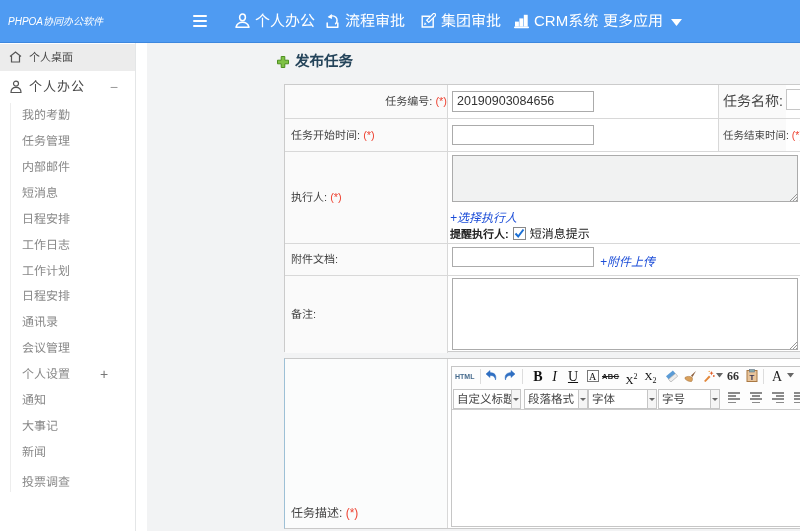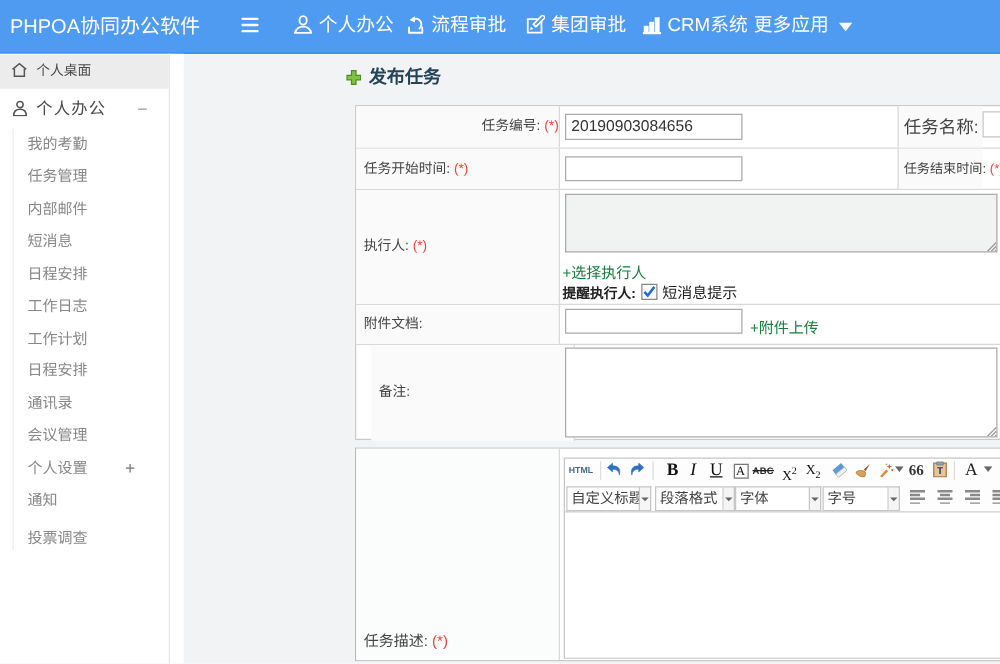--- a/index.html
+++ b/index.html
@@ -5,21 +5,21 @@
 <style>
   * { margin:0; padding:0; box-sizing:border-box; }
   html,body { width:800px; height:531px; overflow:hidden; }
   body { font-family:"Liberation Sans", sans-serif; font-size:12px; color:#333;
          background:#f2f3f4; position:relative; }
 
   
   #topbar { position:absolute; left:0; top:0; width:800px; height:43px;
             background:#4f9bf2; border-bottom:1px solid #3d87de; }
   #logo { position:absolute; left:8px; top:0; height:43px; line-height:43px;
-          color:#fff; font-size:16px; letter-spacing:0; }
+          color:#fff; font-size:10px; letter-spacing:0;font-style:italic; }
   .nav-it { position:absolute; top:0; height:43px; line-height:42px; color:#fff;
             font-size:15px; white-space:nowrap; }
   .nav-it svg { vertical-align:middle; margin-right:5px; position:relative; top:-1px; }
 
   
   #aside { position:absolute; left:0; top:43px; width:147px; bottom:0;
            background:#fff; }
   #aside .inner { position:absolute; left:0; top:0; bottom:0; width:136px;
                   border-right:1px solid #e4e6e7; }
   #deskrow { position:absolute; left:0; top:1px; width:135px; height:27px;
@@ -38,21 +38,21 @@
   #ptitle svg { vertical-align:-2px; margin-right:6px; }
 
   
   #t1 { position:absolute; left:284px; top:84px; width:816px; height:268px;
         background:#fff; border:1px solid #cbcbcb; }
   .lbl { position:absolute; background:#fafafa; border-right:1px solid #d8d8d8;
          font-size:11px; color:#444; }
   .lbl span.star, .star { color:#e43; }
   .rowline { position:absolute; left:0; right:0; height:0; border-top:1px solid #d8d8d8; }
   .ipt { position:absolute; background:#fff; border:1px solid #ababab; }
-  .link { color:#15803d; font-size:12px; position:absolute; }
+  .link { color:#1d4ed8; font-size:12px; position:absolute;font-style:italic; }
 
   
   #t2 { position:absolute; left:284px; top:358px; width:816px; height:171px;
         background:#fff; border:1px solid #c9c9c9; border-left:1px solid #9dc0d6; }
   #t2 .lblcell { position:absolute; left:0; top:0; bottom:0; width:163px;
                  background:#fbfcfc; border-right:1px solid #d8d8d8; }
   #t2 .lbltxt { position:absolute; left:6px; bottom:8px; font-size:12px; color:#444; }
 
   
   #ed { position:absolute; left:166px; top:7px; width:645px; height:161px;
@@ -157,20 +157,22 @@
     <div>内部邮件</div>
     <div>短消息</div>
     <div>日程安排</div>
     <div>工作日志</div>
     <div>工作计划</div>
     <div>日程安排</div>
     <div>通讯录</div>
     <div>会议管理</div>
     <div>个人设置<span class="plus">+</span></div>
     <div>通知</div>
+    <div>大事记</div>
+    <div>新闻</div>
     <div style="padding-top:4px;">投票调查</div>
   </div>
 </div>
 
 <div id="ptitle">
   <svg width="12" height="12" viewBox="0 0 12 12">
       <path d="M4.2 0.5 H7.8 V4.2 H11.5 V7.8 H7.8 V11.5 H4.2 V7.8 H0.5 V4.2 H4.2 Z" fill="#7fc244" stroke="#4d8f1f" stroke-width="1"></path>
     </svg>发布任务
 </div>
 
@@ -178,21 +180,21 @@
 
   <div class="rowline" style="top:33px;"></div>
   <div class="rowline" style="top:66px;"></div>
   <div class="rowline" style="top:158px;"></div>
   <div class="rowline" style="top:190px;"></div>
 
   <div class="lbl" style="left:0;top:0;width:163px;height:33px;line-height:33px;padding-left:6px;text-align:right;">任务编号: <span class="star">(*)</span></div>
   <div class="lbl" style="left:0;top:34px;width:163px;height:32px;line-height:32px;padding-left:6px;">任务开始时间: <span class="star">(*)</span></div>
   <div class="lbl" style="left:0;top:67px;width:163px;height:91px;line-height:91px;padding-left:6px;">执行人: <span class="star">(*)</span></div>
   <div class="lbl" style="left:0;top:159px;width:163px;height:31px;line-height:31px;padding-left:6px;">附件文档:</div>
-  <div class="lbl" style="left:12px;top:191px;width:163px;height:77px;line-height:77px;padding-left:6px;">备注:</div>
+  <div class="lbl" style="left:0;top:191px;width:163px;height:77px;line-height:77px;padding-left:6px;">备注:</div>
 
   <div class="lbl" style="left:433px;top:0;width:68px;height:33px;line-height:33px;padding-left:4px;border-left:1px solid #d8d8d8;background:#fafafa;white-space:nowrap;overflow:visible;border-right:none;font-size:14px;">任务名称: <span class="star">(*)</span></div>
   <div class="lbl" style="left:433px;top:34px;width:68px;height:32px;line-height:32px;padding-left:4px;border-left:1px solid #d8d8d8;background:#fafafa;white-space:nowrap;overflow:visible;border-right:none;font-size:10.5px;">任务结束时间: <span class="star">(*)</span></div>
 
   <div class="ipt" style="left:167px;top:6px;width:142px;height:21px;font-size:12.5px;line-height:19px;padding-left:4px;">20190903084656</div>
   <div class="ipt" style="left:167px;top:40px;width:142px;height:20px;"></div>
   <div class="ipt" style="left:501px;top:4px;width:142px;height:21px;border-color:#c6c6c6;"></div>
 
   <div class="ipt" style="left:167px;top:70px;width:346px;height:47px;background:#f1f2f2;">
     <svg width="9" height="9" viewBox="0 0 9 9" style="position:absolute;right:0;bottom:0;">

